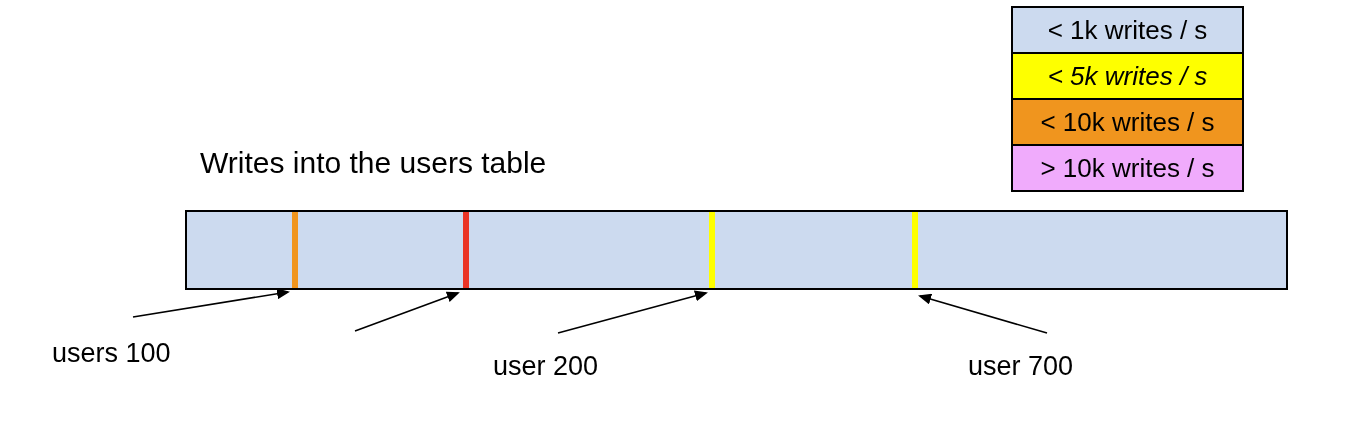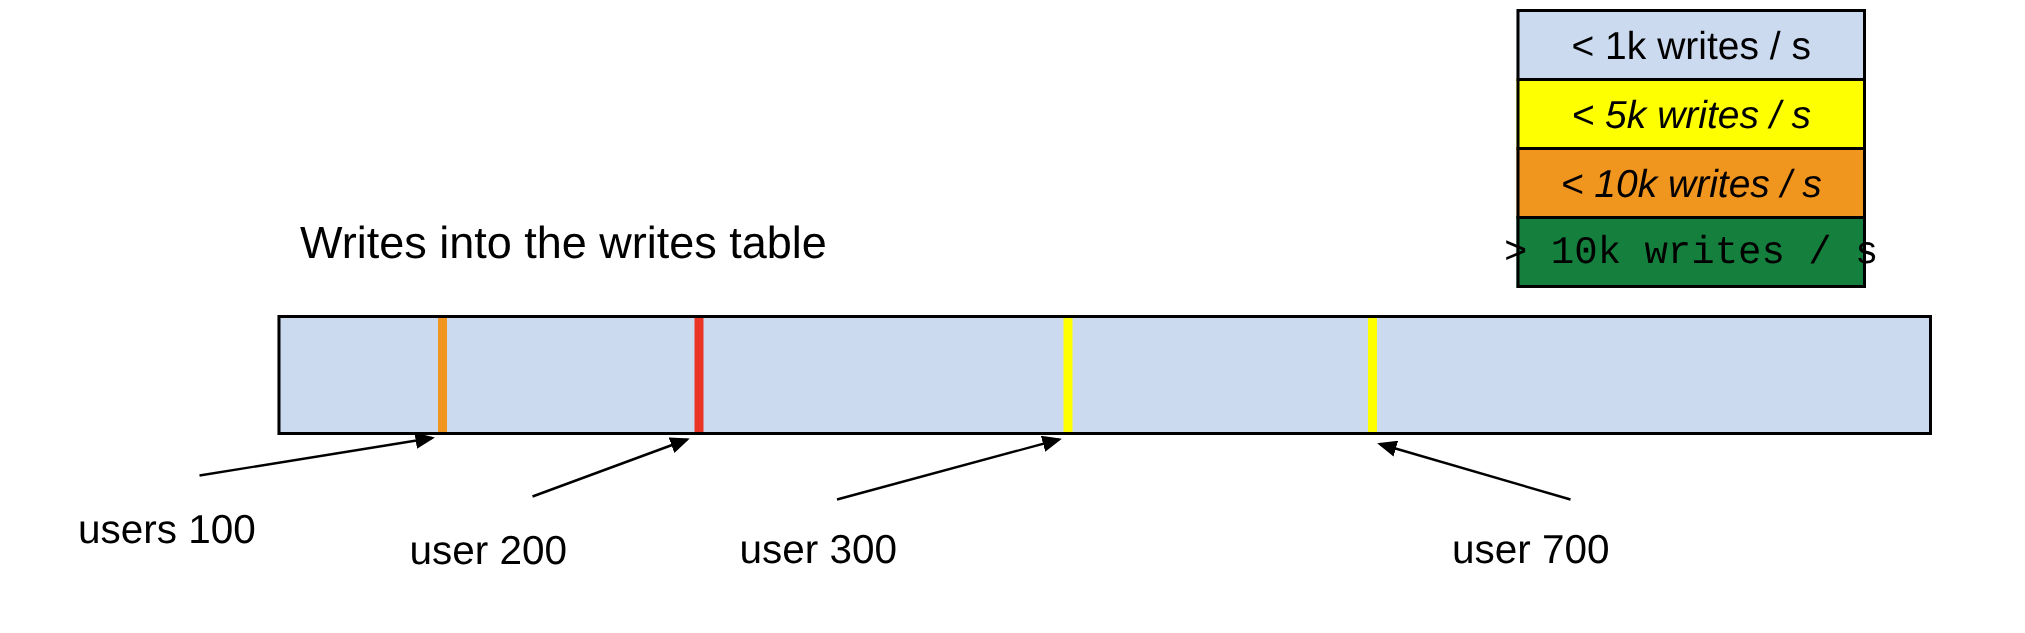--- a/index.html
+++ b/index.html
@@ -87,33 +87,33 @@
   .user-label.u100 { left: 52px;  top: 338px; }
   .user-label.u200 { left: 273px; top: 352px; }
   .user-label.u300 { left: 493px; top: 351px; }
   .user-label.u400 { left: 968px; top: 351px; }
 </style>
 </head>
 <body>
 
 <div class="canvas">
 
-  <div class="diagram-title">Writes into the writes table</div>
+  <div class="diagram-title">Writes into the users table</div>
 
   <div class="legend" id="legend">
       <div class="legend-row" style="background: rgb(204, 218, 239);">
         <span>&lt; 1k writes / s</span>
       </div>
       <div class="legend-row" style="background: rgb(254, 255, 0); font-style: italic;">
         <span>&lt; 5k writes / s</span>
       </div>
-      <div class="legend-row" style="background: rgb(240, 149, 30); font-style: italic;">
+      <div class="legend-row" style="background: rgb(240, 149, 30);">
         <span>&lt; 10k writes / s</span>
       </div>
-      <div class="legend-row" style="background: #15803d; font-family: Liberation Mono, monospace;">
+      <div class="legend-row" style="background: #f0abfc;">
         <span>&gt; 10k writes / s</span>
       </div>
     </div>
 
   <div class="table-bar" id="bar" style="background: rgb(204, 218, 239); border-color: rgb(0, 0, 0);">
       <div class="stripe" style="left: 105px; background: rgb(240, 149, 30);"></div>
       <div class="stripe" style="left: 276px; background: rgb(234, 52, 37);"></div>
       <div class="stripe" style="left: 522px; background: rgb(254, 255, 0);"></div>
       <div class="stripe" style="left: 725px; background: rgb(254, 255, 0);"></div>
     </div>
@@ -124,17 +124,16 @@
         <path d="M0,0 L13,5.5 L0,11 z" fill="#000"></path>
       </marker>
     </defs>
     <line x1="133" y1="317" x2="288" y2="292" stroke="#000" stroke-width="1.6" marker-end="url(#ah)"></line>
     <line x1="355" y1="331" x2="458" y2="293" stroke="#000" stroke-width="1.6" marker-end="url(#ah)"></line>
     <line x1="558" y1="333" x2="706" y2="293" stroke="#000" stroke-width="1.6" marker-end="url(#ah)"></line>
     <line x1="1047" y1="333" x2="920" y2="296" stroke="#000" stroke-width="1.6" marker-end="url(#ah)"></line>
   </svg>
 
   <div class="user-label u100">users 100</div>
-  <div class="user-label u200">user 200</div>
-  <div class="user-label u300">user 300</div>
+  <div class="user-label u300">user 200</div>
   <div class="user-label u400">user 700</div>
 
 </div>
 
 </body></html>

